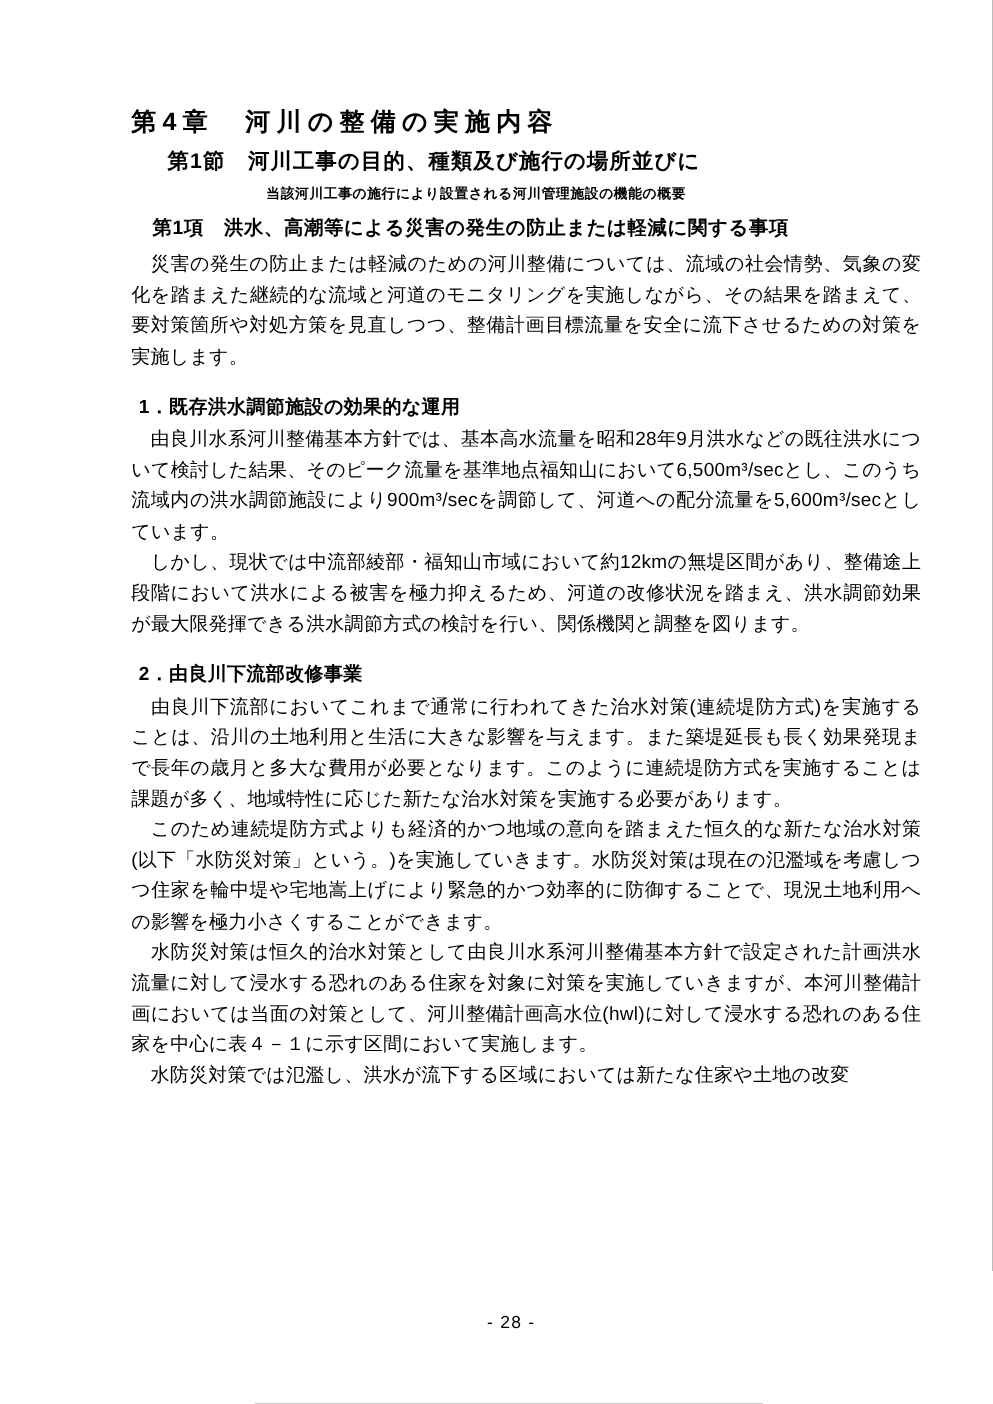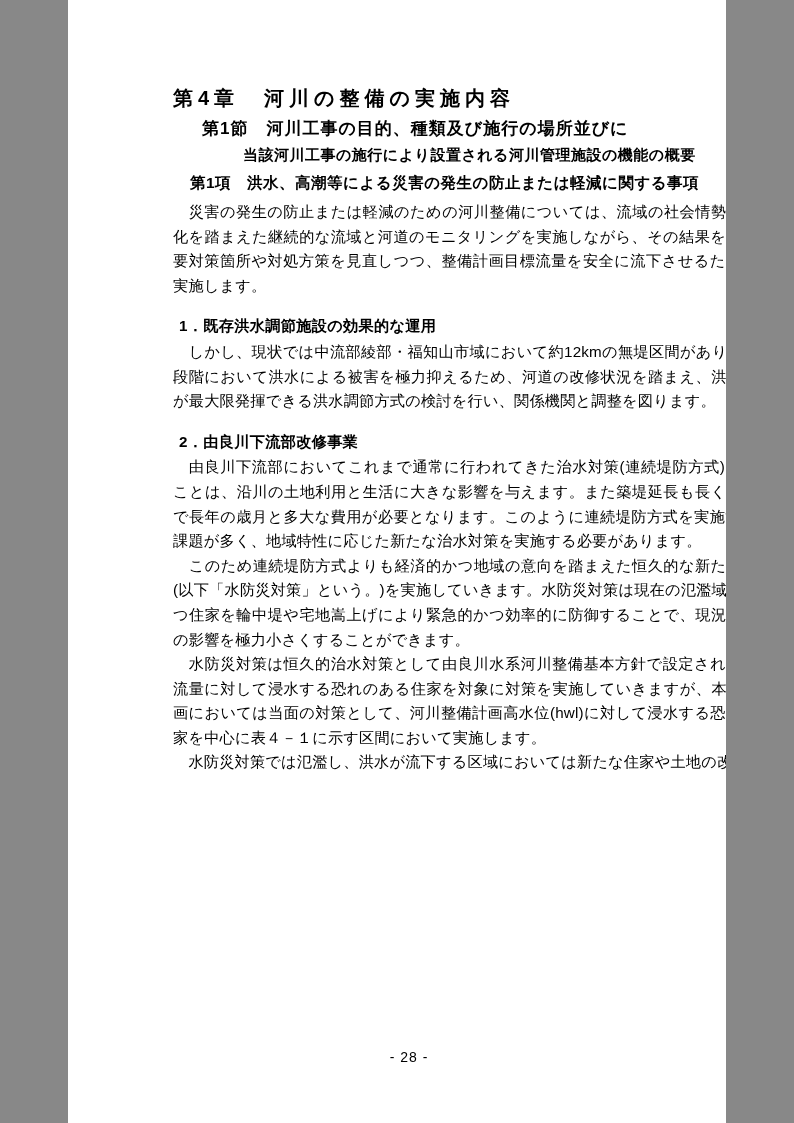--- a/index.html
+++ b/index.html
@@ -1,19 +1,19 @@
 <!DOCTYPE html>
 <html lang="ja"><head>
 <meta charset="utf-8">
 <style>
   * { margin: 0; padding: 0; box-sizing: border-box; }
   html, body { background: #888; }
   .page {
     position: relative;
-    width: 658px;
+    width: 794px;
     height: 1123px;
     margin: 0 auto;
     background: #ffffff;
     color: #000000;
     font-family: "Liberation Sans", "DejaVu Sans", sans-serif;
     overflow: hidden;
   }
   .content {
     position: absolute;
     left: 105px;
@@ -30,25 +30,25 @@
   }
   .section-heading-1 {
     font-size: 17px;
     font-weight: bold;
     letter-spacing: 1px;
     line-height: 26px;
     margin-left: 29px;
     white-space: nowrap;
   }
   .section-heading-2 {
-    font-size: 15px;
+    font-size: 11px;
     font-weight: bold;
     letter-spacing: 0.5px;
     line-height: 26px;
-    margin-left: 70px;
+    margin-left: 108px;
     white-space: nowrap;
   }
   .item-heading {
     font-size: 15.5px;
     font-weight: bold;
     letter-spacing: 0.5px;
     line-height: 25px;
     margin: 2px 0 5px 17px;
     white-space: nowrap;
   }
@@ -89,20 +89,21 @@
 
     <div class="section-heading-2">当該河川工事の施行により設置される河川管理施設の機能の概要</div>
 
     <div class="item-heading">第1項　洪水、高潮等による災害の発生の防止または軽減に関する事項</div>
 
     <p class="body">　災害の発生の防止または軽減のための河川整備については、流域の社会情勢、気象の変化を踏まえた継続的な流域と河道のモニタリングを実施しながら、その結果を踏まえて、要対策箇所や対処方策を見直しつつ、整備計画目標流量を安全に流下させるための対策を実施します。</p>
 
 
     <div class="sub-heading">1．既存洪水調節施設の効果的な運用</div>
 
+    <p class="body">　由良川水系河川整備基本方針では、基本高水流量を昭和28年9月洪水などの既往洪水について検討した結果、そのピーク流量を基準地点福知山において6,500m³/secとし、このうち流域内の洪水調節施設により900m³/secを調節して、河道への配分流量を5,600m³/secとしています。</p>
 
     <p class="body">　しかし、現状では中流部綾部・福知山市域において約12kmの無堤区間があり、整備途上段階において洪水による被害を極力抑えるため、河道の改修状況を踏まえ、洪水調節効果が最大限発揮できる洪水調節方式の検討を行い、関係機関と調整を図ります。</p>
 
     <div class="sub-heading">2．由良川下流部改修事業</div>
 
     <p class="body">　由良川下流部においてこれまで通常に行われてきた治水対策(連続堤防方式)を実施することは、沿川の土地利用と生活に大きな影響を与えます。また築堤延長も長く効果発現まで長年の歳月と多大な費用が必要となります。このように連続堤防方式を実施することは課題が多く、地域特性に応じた新たな治水対策を実施する必要があります。</p>
 
     <p class="body">　このため連続堤防方式よりも経済的かつ地域の意向を踏まえた恒久的な新たな治水対策(以下「水防災対策」という。)を実施していきます。水防災対策は現在の氾濫域を考慮しつつ住家を輪中堤や宅地嵩上げにより緊急的かつ効率的に防御することで、現況土地利用への影響を極力小さくすることができます。</p>
 
     <p class="body">　水防災対策は恒久的治水対策として由良川水系河川整備基本方針で設定された計画洪水流量に対して浸水する恐れのある住家を対象に対策を実施していきますが、本河川整備計画においては当面の対策として、河川整備計画高水位(hwl)に対して浸水する恐れのある住家を中心に表４－１に示す区間において実施します。</p>

